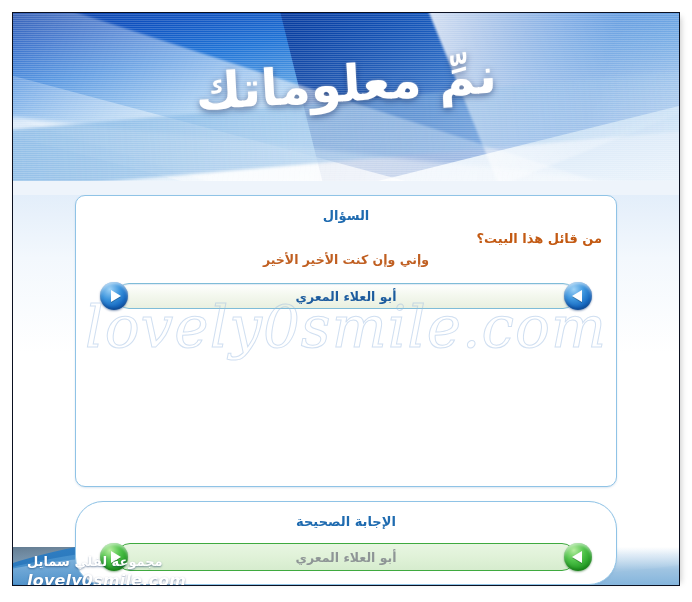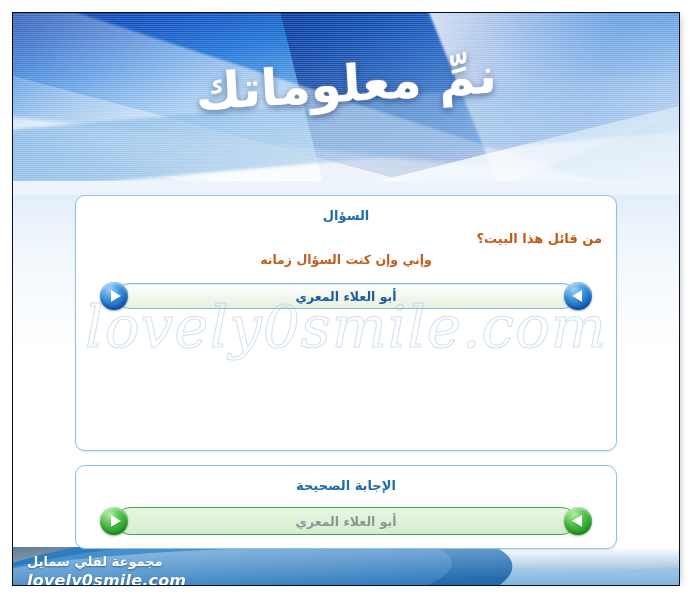--- a/index.html
+++ b/index.html
@@ -145,26 +145,27 @@
     position: relative;
     z-index: 2;
     background: #ffffff;
     border: 1px solid #8fc3e6;
     border-radius: 10px;
     box-shadow: 0 1px 2px rgba(120,160,200,.25);
   }
   .card-question {
     margin: 14px 62px 0 62px;
     padding: 10px 14px 20px 14px;
-    height: 256px;
+    height: 292px;
   }
   .card-answer {
     margin: 14px 62px 0 62px;
     padding: 10px 14px 14px 14px;
     height: 84px;
+    border-radius: 28px;
   }
 
   .hdr-blue {
     text-align: center;
     color: #1f6bb0;
     font-size: 13px;
     font-weight: 700;
     line-height: 20px;
   }
   .q-text {
@@ -371,21 +372,21 @@
 
       <div class="watermark">lovely0smile.com</div>
 
       <div class="card card-question">
 
         <div class="hdr-blue">السؤال</div>
 
         <div class="q-text">من قائل هذا البيت؟</div>
 
         <div class="verse-line">
-          <span>وإني وإن كنت السؤال زمانه</span>
+          <span>وإني وإن كنت الأخير الأخير</span>
         </div>
 
         <div class="options">
 
           <div class="option-row">
             <div class="option-bar"></div>
             <div class="nub left nub-blue">
               <span class="tri tri-right"></span>
             </div>
             <span class="option-label">أبو العلاء المعري</span>

